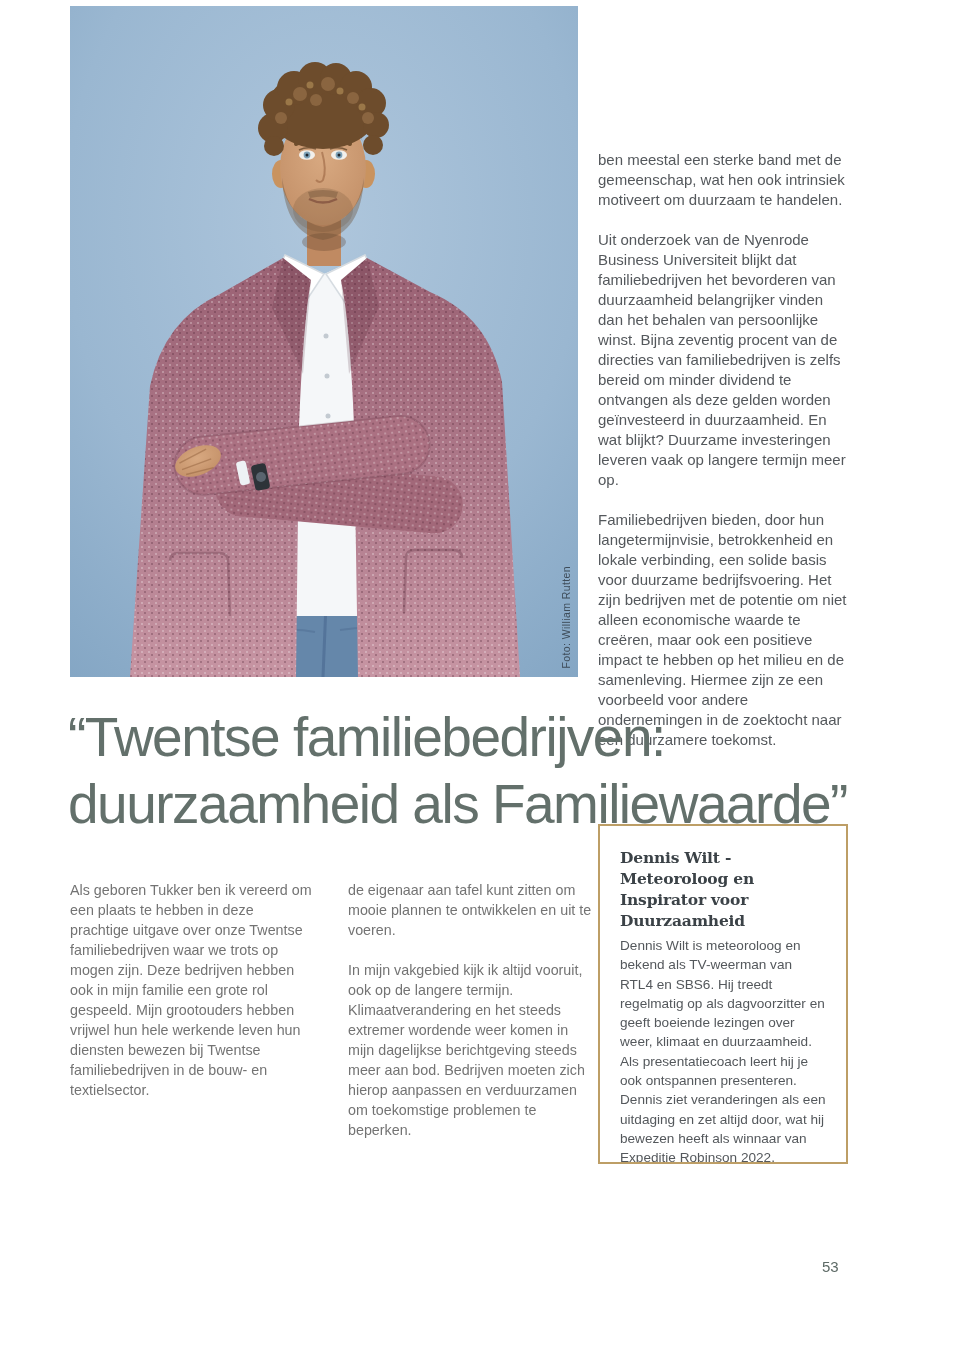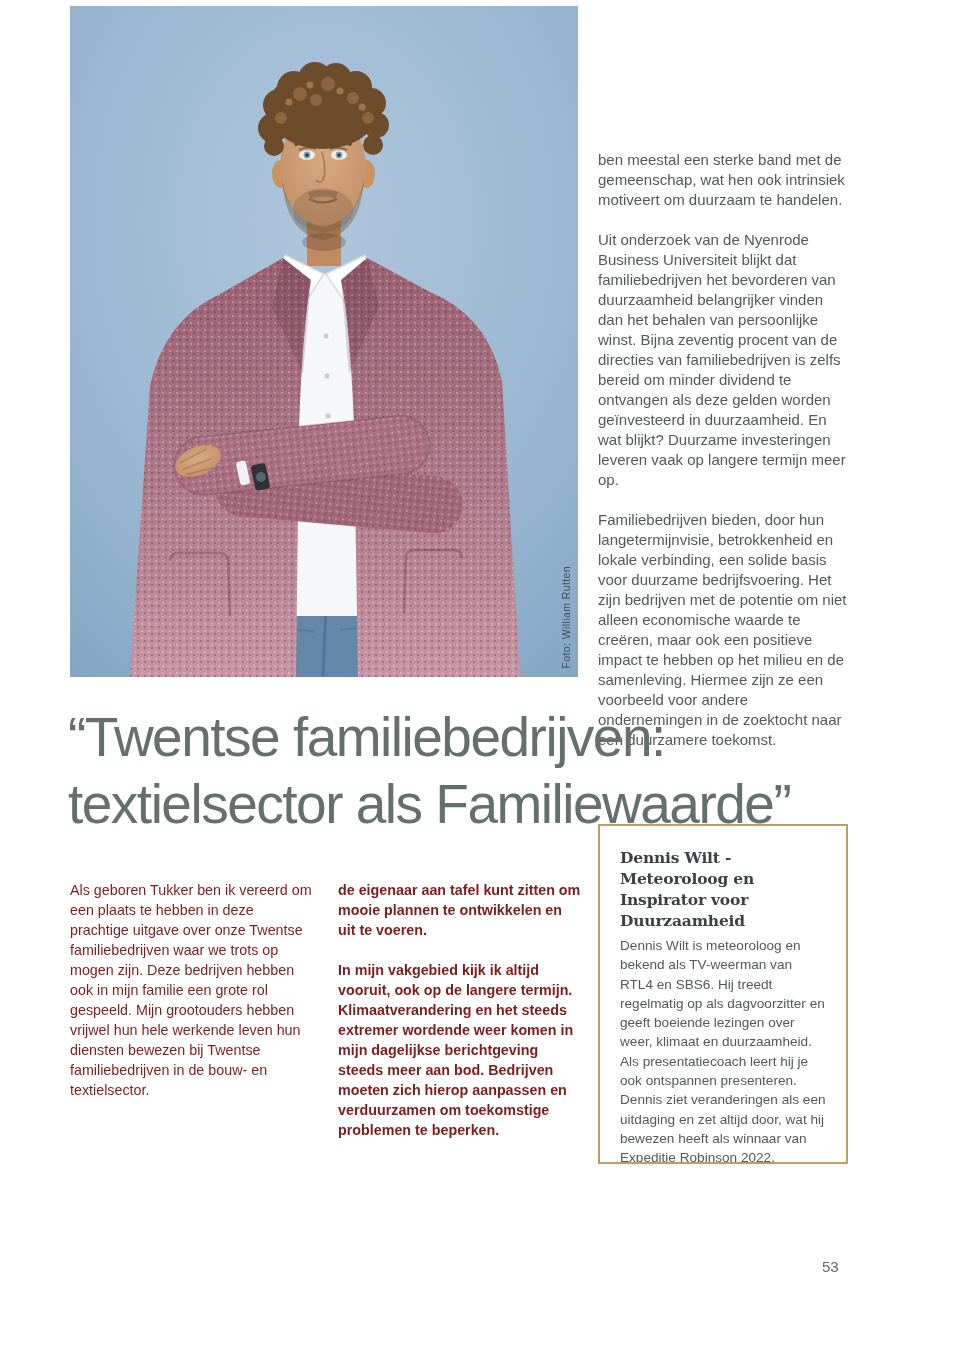--- a/index.html
+++ b/index.html
@@ -61,25 +61,25 @@
   }
   .pull-quote span { display: block; }
 
   
   .body-col {
     position: absolute;
     top: 880px;
     width: 245px;
     font-size: 14.3px;
     line-height: 20px;
-    color: #7f1d1d;
+    color: #737373;
   }
   .body-col p { margin: 0 0 20px 0; }
   .body-col.c1 { left: 70px; }
-  .body-col.c2 { left: 338px; font-weight: bold; }
+  .body-col.c2 { left: 348px; }
 
   
   .info-box {
     position: absolute;
     left: 598px; top: 824px;
     width: 250px; height: 340px;
     border: 2px solid #bd9e66;
     background: #ffffff;
     padding: 21px 19px 0 20px;
     overflow: hidden;
@@ -240,21 +240,21 @@
   </figure>
 
   <section class="intro-col">
     <p>ben meestal een sterke band met de gemeenschap, wat hen ook intrinsiek motiveert om duurzaam te handelen.</p>
     <p>Uit onderzoek van de Nyenrode Business Universiteit blijkt dat familiebedrijven het bevorderen van duurzaamheid belangrijker vinden dan het behalen van persoonlijke winst. Bijna zeventig procent van de directies van familiebedrijven is zelfs bereid om minder dividend te ontvangen als deze gelden worden geïnvesteerd in duurzaamheid. En wat blijkt? Duurzame investeringen leveren vaak op langere termijn meer op.</p>
     <p>Familiebedrijven bieden, door hun langetermijnvisie, betrokkenheid en lokale verbinding, een solide basis voor duurzame bedrijfsvoering. Het zijn bedrijven met de potentie om niet alleen economische waarde te creëren, maar ook een positieve impact te hebben op het milieu en de samenleving. Hiermee zijn ze een voorbeeld voor andere ondernemingen in de zoektocht naar een duurzamere toekomst.</p>
   </section>
 
   <h1 class="pull-quote">
     <span>“Twentse familiebedrijven:</span>
-    <span>textielsector als Familiewaarde”</span>
+    <span>duurzaamheid als Familiewaarde”</span>
   </h1>
 
   <section class="body-col c1">
     <p>Als geboren Tukker ben ik vereerd om een plaats te hebben in deze prachtige uitgave over onze Twentse familiebedrijven waar we trots op mogen zijn. Deze bedrijven hebben ook in mijn familie een grote rol gespeeld. Mijn grootouders hebben vrijwel hun hele werkende leven hun diensten bewezen bij Twentse familiebedrijven in de bouw- en textielsector.</p>
   </section>
 
   <section class="body-col c2">
     <p>de eigenaar aan tafel kunt zitten om mooie plannen te ontwikkelen en uit te voeren.</p>
     <p>In mijn vakgebied kijk ik altijd vooruit, ook op de langere termijn. Klimaatverandering en het steeds extremer wordende weer komen in mijn dagelijkse berichtgeving steeds meer aan bod. Bedrijven moeten zich hierop aanpassen en verduurzamen om toekomstige problemen te beperken.</p>
   </section>

